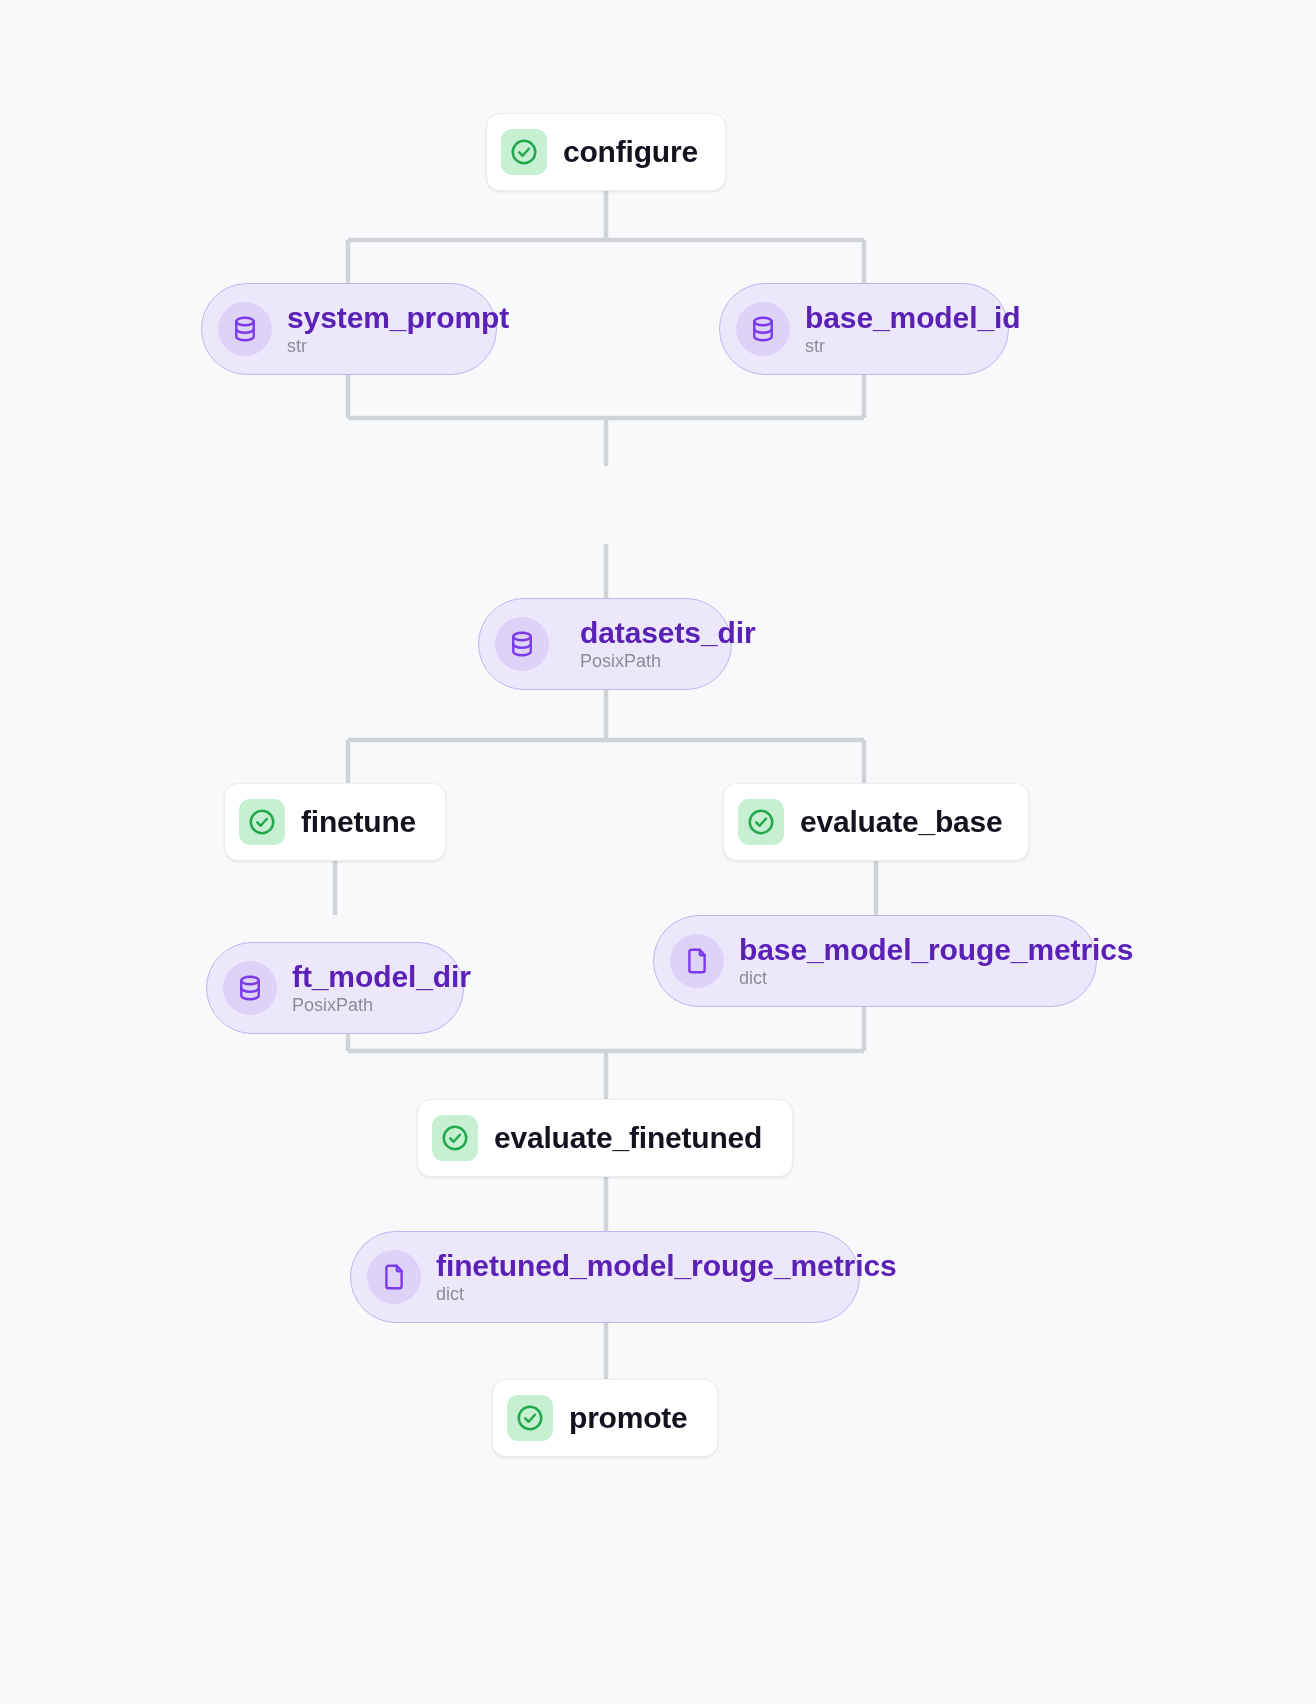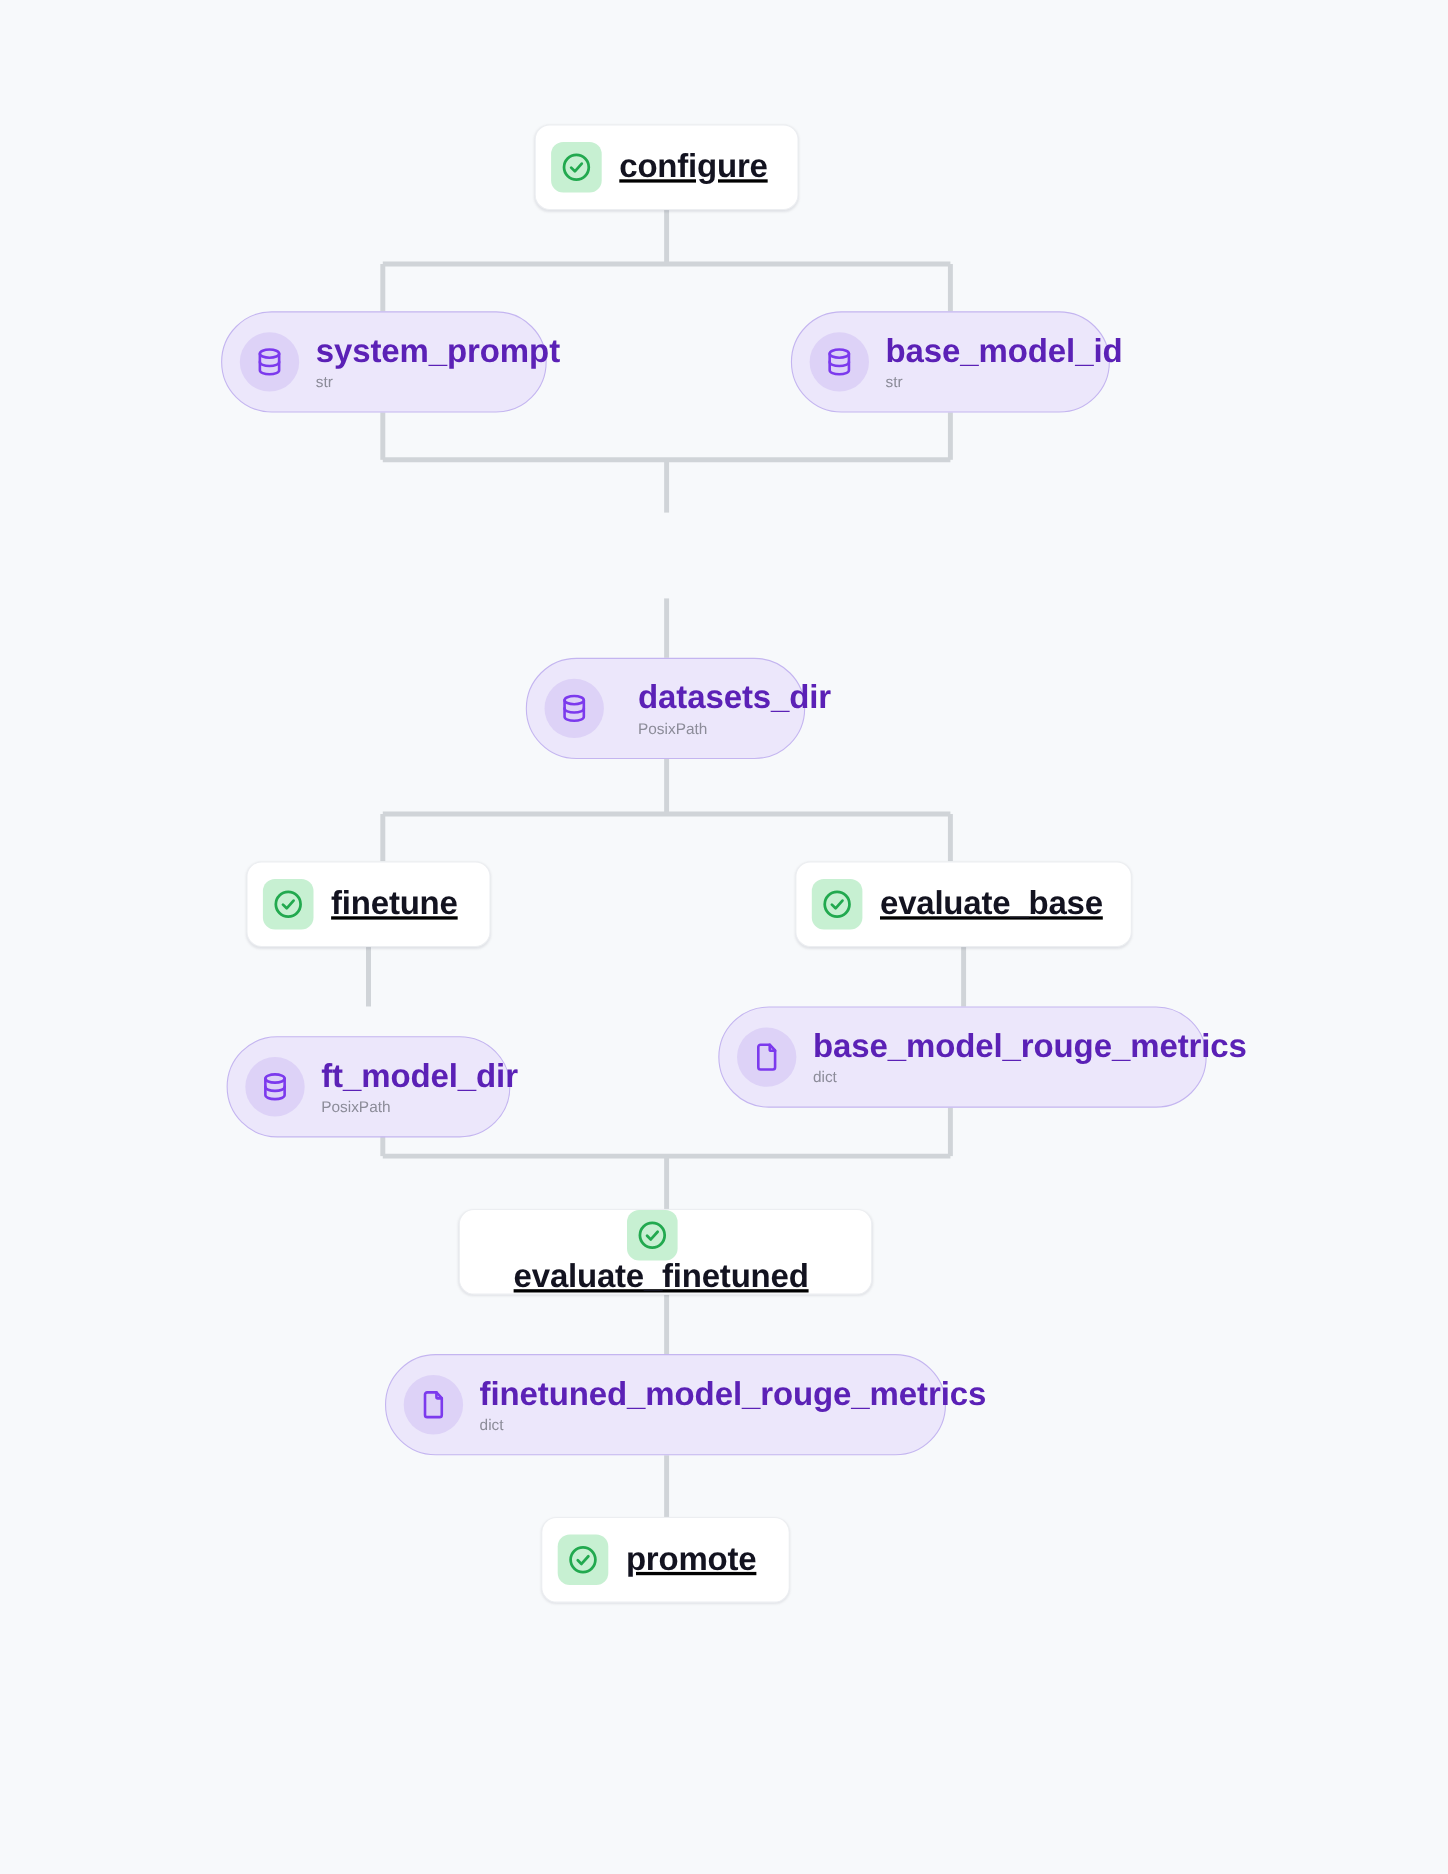--- a/index.html
+++ b/index.html
@@ -34,21 +34,20 @@
     box-sizing: border-box;
     display: flex;
     align-items: center;
     background: #ffffff;
     border: 1px solid #eceef1;
     border-radius: 14px;
     box-shadow: 0 1px 3px rgba(16,24,40,0.06), 0 1px 2px rgba(16,24,40,0.04);
     padding: 0 22px 0 14px;
     height: 78px;
     white-space: nowrap;
-    text-decoration: underline;
   }
   .step-icon {
     width: 46px;
     height: 46px;
     border-radius: 11px;
     background: #c7f0d2;
     display: flex;
     align-items: center;
     justify-content: center;
     flex: 0 0 auto;
@@ -94,21 +93,21 @@
     justify-content: center;
   }
   .artifact-name {
     font-size: 30px;
     font-weight: bold;
     color: #5b21b6;
     line-height: 1.12;
     letter-spacing: -0.1px;
   }
   .artifact-type {
-    font-size: 14px;
+    font-size: 18px;
     font-weight: normal;
     color: #8c8c99;
     line-height: 1.15;
     margin-top: 2px;
   }
 </style>
 </head>
 <body>
 
 <div id="canvas">
@@ -240,21 +239,21 @@
         <path d="M14.2 3 H7.5 A1.6 1.6 0 0 0 5.9 4.6 V19.4 A1.6 1.6 0 0 0 7.5 21 H16.5 A1.6 1.6 0 0 0 18.1 19.4 V7.2 Z"></path>
         <path d="M14.2 3 V6.4 A1 1 0 0 0 15.2 7.4 H18.1"></path>
       </svg>
     </span>
     <span class="artifact-text">
       <span class="artifact-name">base_model_rouge_metrics</span>
       <span class="artifact-type">dict</span>
     </span>
   </div>
 
-  <div class="step-node" style="left:417px; top:1099px; width:376px;flex-direction:column;">
+  <div class="step-node" style="left:417px; top:1099px; width:376px;">
     <span class="step-icon">
       <svg width="30" height="30" viewBox="0 0 24 24" fill="none" stroke="#22a94f" stroke-width="2" stroke-linecap="round" stroke-linejoin="round">
         <circle cx="12" cy="12" r="9"></circle>
         <path d="M8.2 12.3 L10.9 15 L15.9 9.4"></path>
       </svg>
     </span>
     <span class="step-label">evaluate_finetuned</span>
   </div>
 
   <div class="artifact-node" style="left:350px; top:1231px; width:510px;">

